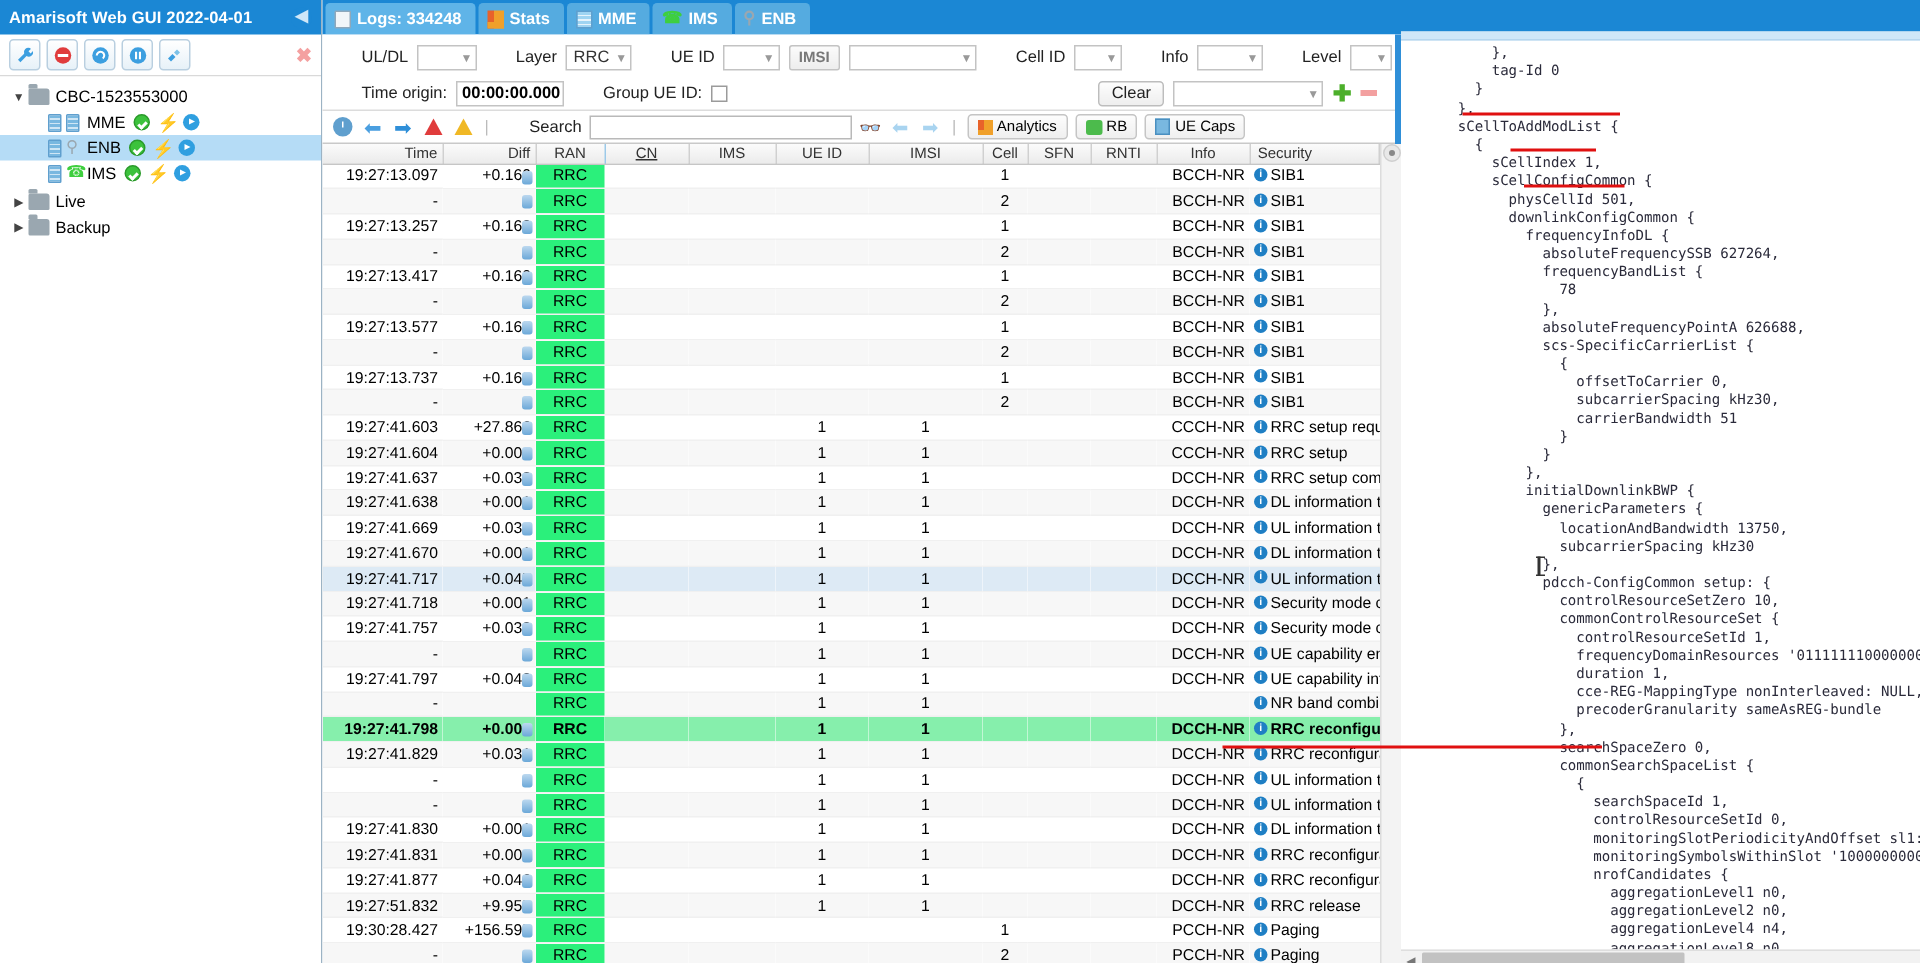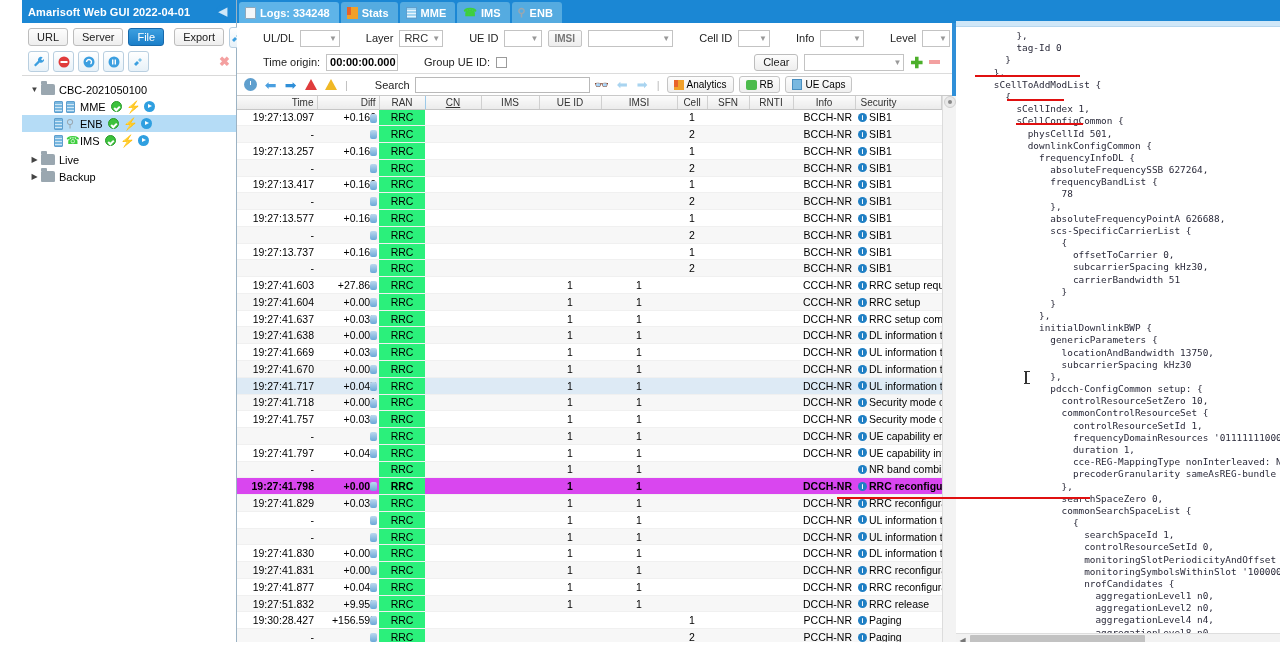--- a/index.html
+++ b/index.html
@@ -5,21 +5,21 @@
   * { box-sizing: border-box; }
   html, body {
     margin: 0; padding: 0;
     width: 1280px; height: 646px;
     overflow: hidden;
     background: #ffffff;
     font-family: "Liberation Sans", sans-serif;
     font-size: 11px;
     color: #000;
   }
-  #app { position: relative; width: 1280px; height: 646px; display: flex; padding-left: 22px; }
+  #app { position: relative; width: 1280px; height: 646px; display: flex; }
 
   
   #sidebar {
     width: 215px; height: 646px;
     background: #ffffff;
     display: flex; flex-direction: column;
     border-right: 1px solid #9cb3c4;
     flex: 0 0 215px;
   }
   .sb-titlebar {
@@ -220,21 +220,21 @@
   table.logs th.lth { text-align: left; padding-left: 5px; }
   table.logs th.ranth { background: linear-gradient(#fbfbfb,#ebebeb); border-left:1px solid #9cc9e8; border-right:1px solid #9cc9e8;}
   table.logs td {
     height: 16.7px; font-size: 10.5px; padding: 0 3px;
     white-space: nowrap; overflow: hidden;
     border-bottom: 1px solid #f0f0f0;
   }
   tr.r-odd td { background: #ffffff; }
   tr.r-even td { background: #f7f7f7; }
   tr.r-hover td { background: #ddeaf5; }
-  tr.r-sel td { background: #d946ef; font-weight: bold; }
+  tr.r-sel td { background: #86efac; font-weight: bold; }
   td.c-time { text-align: right; width: 80px; }
   td.c-diff { text-align: right; width: 62px; position: relative; padding-right: 13px;}
   td.c-ran  { text-align: center; width: 46px; background: #2bf07b !important; color: #000; }
   tr.r-sel td.c-ran { background: #2bf07b !important; }
   td.c-cn   { text-align: center; width: 56px; }
   td.c-ims  { text-align: center; width: 58px; }
   td.c-ueid { text-align: center; width: 62px; }
   td.c-imsi { text-align: center; width: 76px; }
   td.c-cell { text-align: center; width: 30px; }
   td.c-sfn  { text-align: center; width: 42px; }
@@ -322,34 +322,20 @@
 <body>
 
 <div id="app">
 
   <div id="sidebar">
     <div class="sb-titlebar">
       <span class="sb-title-text">Amarisoft Web GUI 2022-04-01</span>
       <span class="collapse-icon">◀</span>
     </div>
 
-    <div class="sb-btnrow">
-      <span class="btn">URL</span>
-      <span class="btn">Server</span>
-      <span class="btn primary">File</span>
-      <span class="sb-spacer"></span>
-      <span class="btn">Export</span>
-      <span class="icon-btn">
-        <svg width="13" height="13" viewBox="0 0 13 13">
-            <path d="M2 9l3-3 2 2-3 3z" fill="#3c9fe0"></path>
-            <path d="M6 5l2-2 2 2-2 2z" fill="#7dc2e8"></path>
-            <path d="M8 2l3 3" stroke="#3c9fe0" stroke-width="1.4" fill="none"></path>
-          </svg>
-      </span>
-    </div>
 
     <div class="sb-toolrow">
       <span class="icon-btn">
         <svg width="14" height="14" viewBox="0 0 14 14">
             <path d="M10 2a3 3 0 00-3.9 3.8L2 9.9l1.6 1.6 4.1-4.1A3 3 0 0012 4l-1.6 1.6L9 4.2 10.6 2.6z" fill="#3c9fe0"></path>
           </svg>
       </span>
       <span class="icon-btn">
         <svg width="14" height="14" viewBox="0 0 14 14">
             <circle cx="7" cy="7" r="5.5" fill="#e03c3c"></circle>
@@ -376,21 +362,21 @@
           </svg>
       </span>
       <span class="sb-spacer"></span>
       <span class="x-close">✖</span>
     </div>
 
     <div class="tree">
       <div class="tree-row">
         <span class="twisty">▼</span>
         <span class="folder-ico"></span>
-        <span>CBC-2021050100</span>
+        <span>CBC-1523553000</span>
       </div>
       <div class="tree-row">
         <span class="node-indent"></span>
         <span class="svr-ico"></span>
         <span class="svr-ico"></span>
         <span class="node-label">MME</span>
         <span class="st-ico">
             <span class="dot-green"></span>
           </span>
         <span class="bolt">⚡</span>

